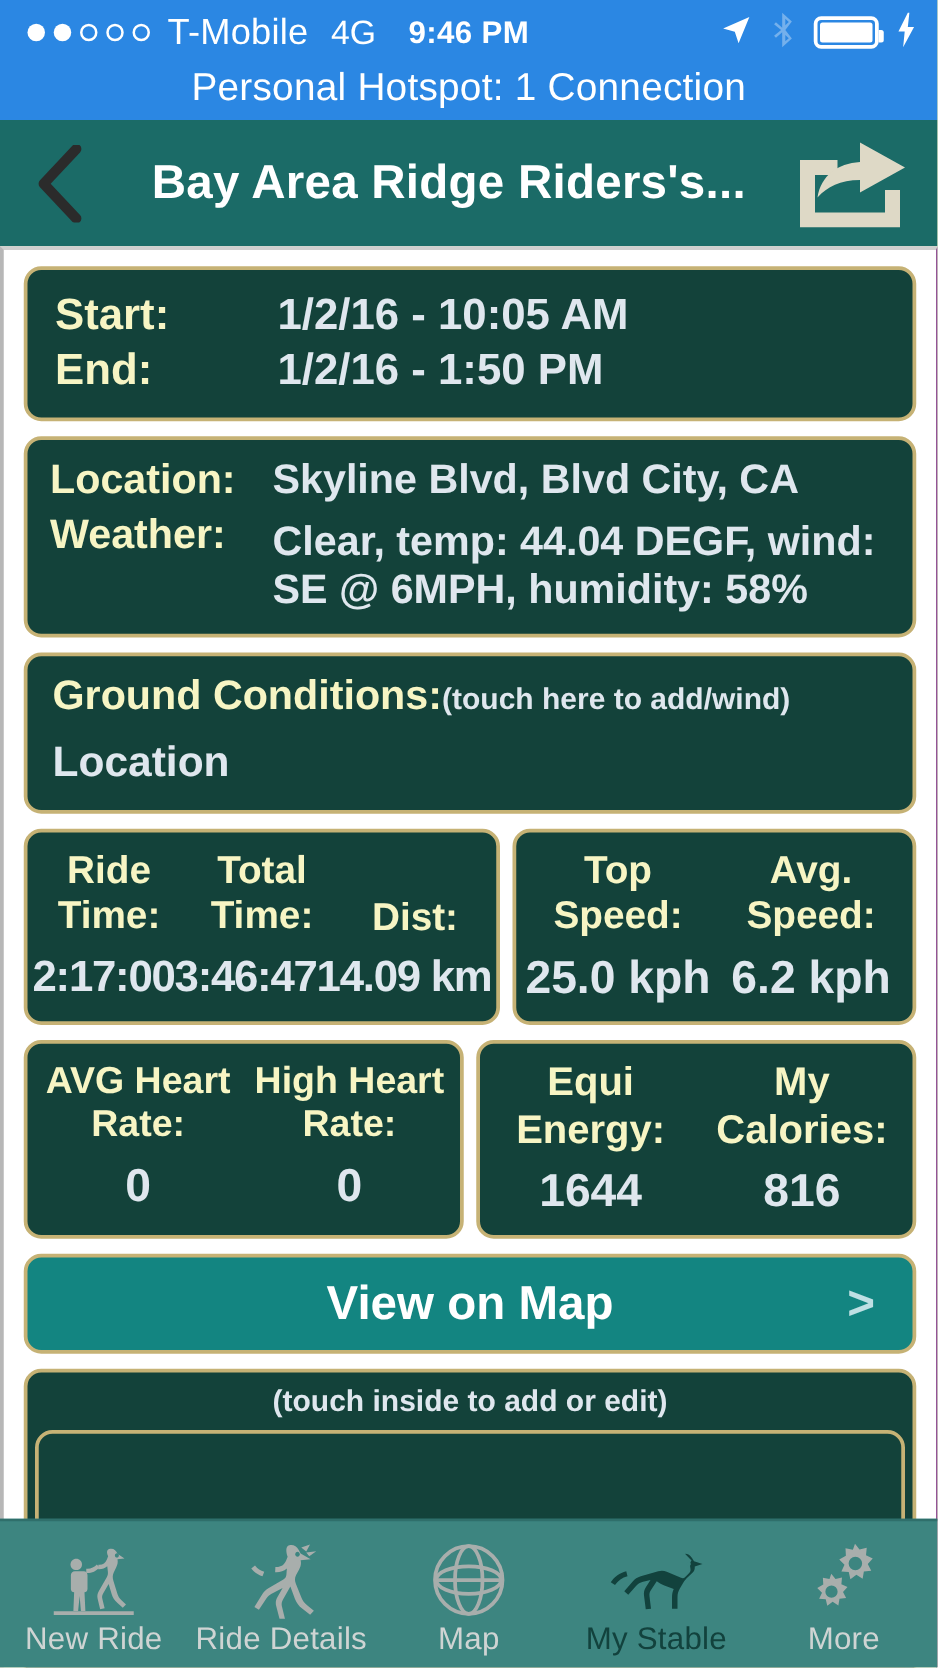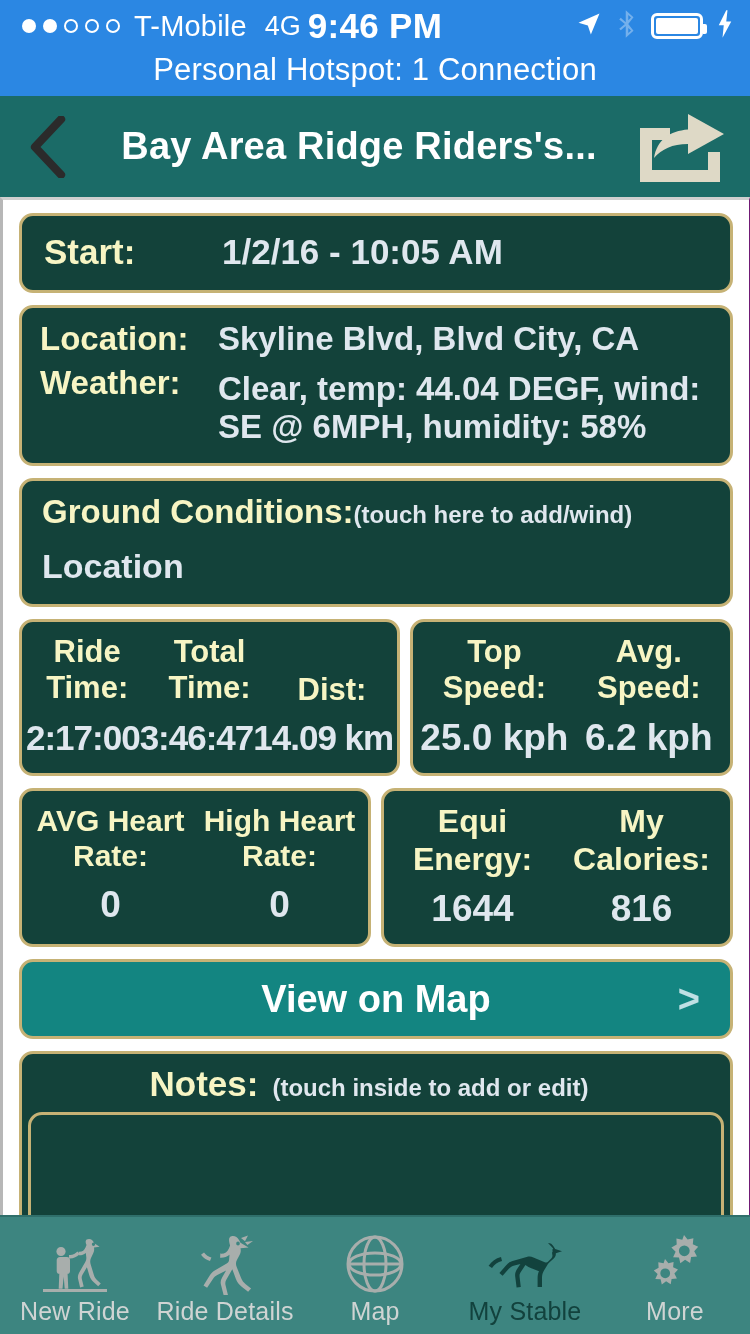--- a/index.html
+++ b/index.html
@@ -29,21 +29,21 @@
   }
   .sb-dots { display: flex; align-items: center; gap: 7px; margin-left: 22px; }
   .dot { width: 14px; height: 14px; border-radius: 50%; }
   .dot.on { background: #ffffff; }
   .dot.off { background: transparent; border: 2px solid #ffffff; }
   #sb-carrier { margin-left: 14px; font-size: 29px; font-weight: 400; letter-spacing: .2px; }
   #sb-network { margin-left: 18px; font-size: 27px; }
   #sb-time {
     position: absolute; left: 0; right: 0; top: 0; height: 52px;
     display: flex; align-items: center; justify-content: center;
-    font-size: 35px; font-weight: 700; letter-spacing: .3px;
+    font-size: 25px; font-weight: 700; letter-spacing: .3px;
     pointer-events: none;
   }
   #sb-right {
     position: absolute; right: 16px; top: 0; height: 52px;
     display: flex; align-items: center; gap: 13px;
   }
   .battery {
     width: 52px; height: 26px; border: 3px solid #ffffff; border-radius: 6px;
     position: relative; background: transparent;
   }
@@ -263,20 +263,24 @@
     </div>
   </div>
 
   <div id="content">
 
     <div class="card" id="card-times">
       <div class="time-row">
         <span class="label">Start:</span>
         <span class="value">1/2/16 - 10:05 AM</span>
       </div>
+      <div class="time-row">
+        <span class="label">End:</span>
+        <span class="value">1/2/16 - 1:50 PM</span>
+      </div>
     </div>
 
     <div class="card" id="card-loc">
       <div class="loc-row" id="loc-line">
         <span class="label">Location:</span>
         <span class="value">Skyline Blvd, Blvd City, CA</span>
       </div>
       <div class="loc-row" id="weather-line">
         <span class="label">Weather:</span>
         <span class="value">Clear, temp: 44.04 DEGF, wind: SE @ 6MPH, humidity: 58%</span>
@@ -339,21 +343,20 @@
       </div>
     </div>
 
     <div id="map-btn">
       <span id="map-btn-label">View on Map</span>
       <span id="map-btn-chevron">&gt;</span>
     </div>
 
     <div id="card-notes">
       <div id="notes-head">
-        <span id="notes-label">Notes:</span>
         <span id="notes-hint">(touch inside to add or edit)</span>
       </div>
       <div id="notes-input"></div>
     </div>
 
   </div>
 
   <div id="tabbar">
 
     <div class="tab inactive">

